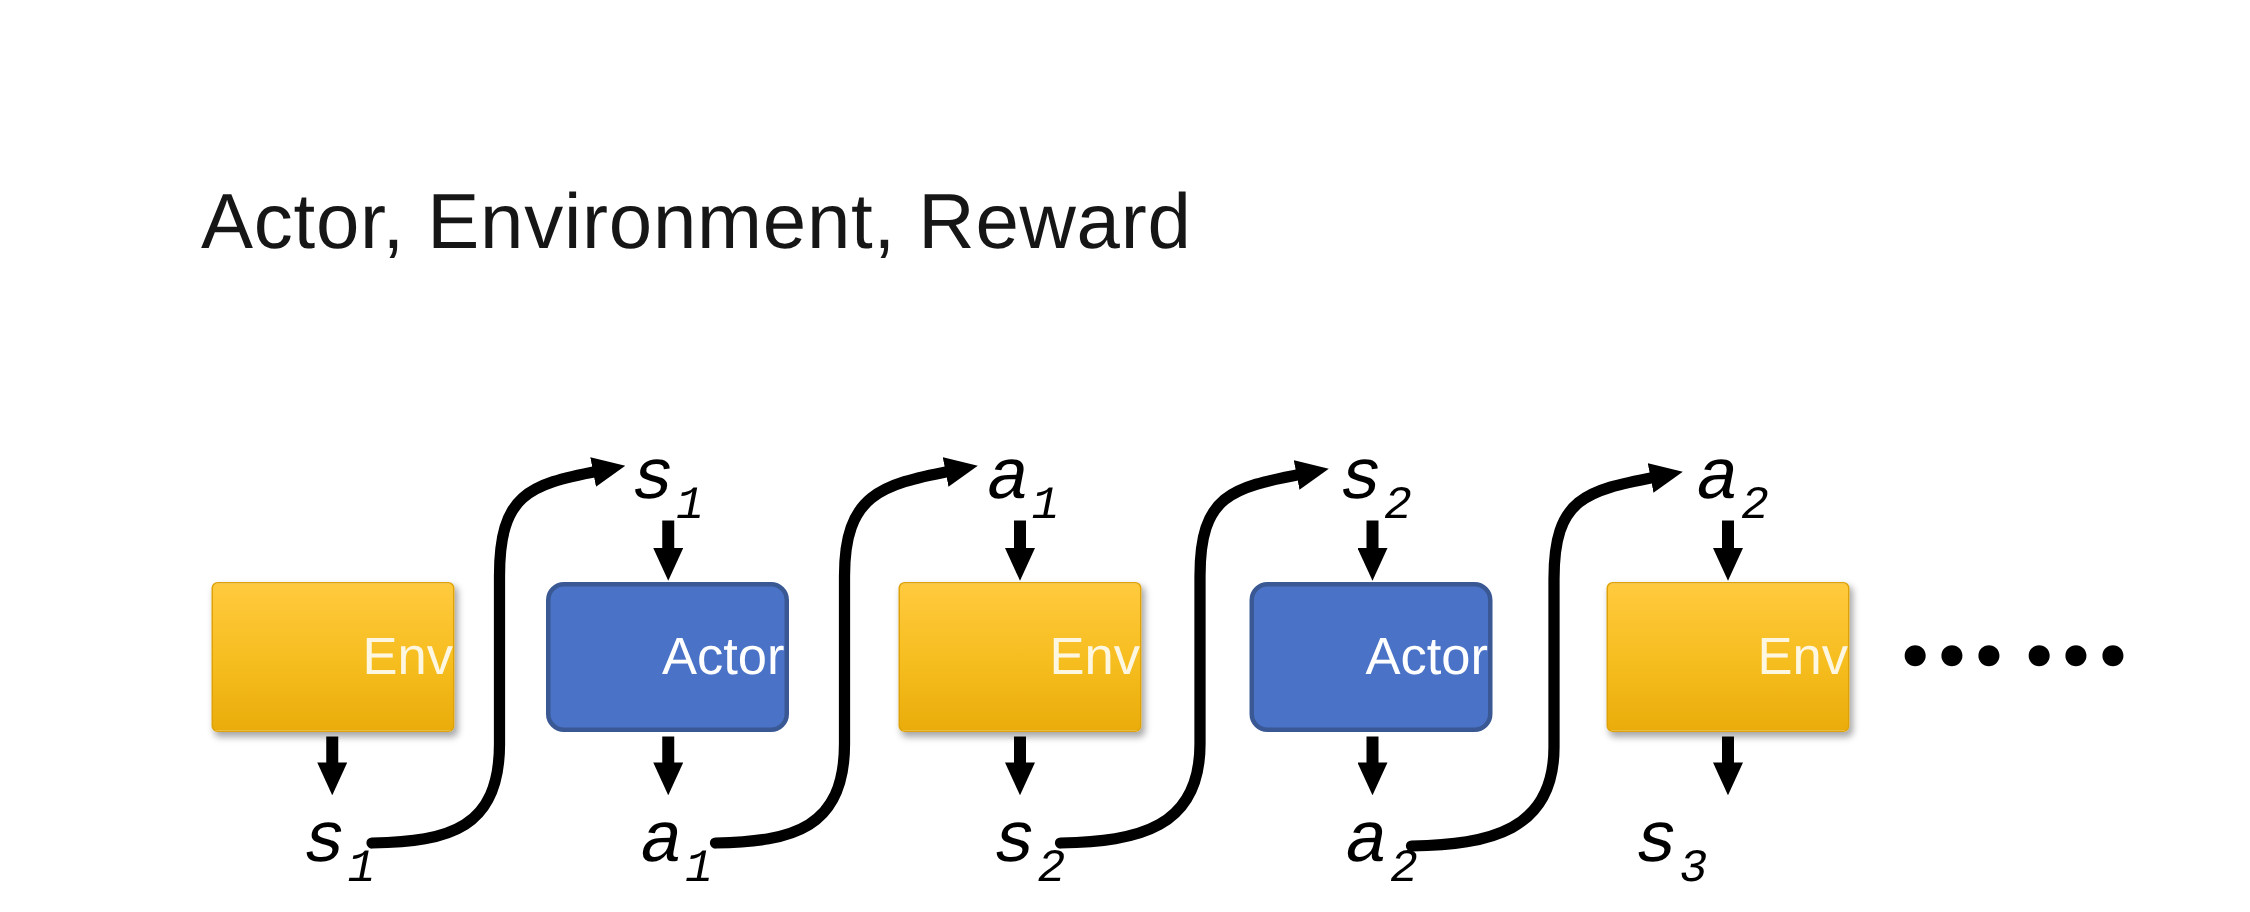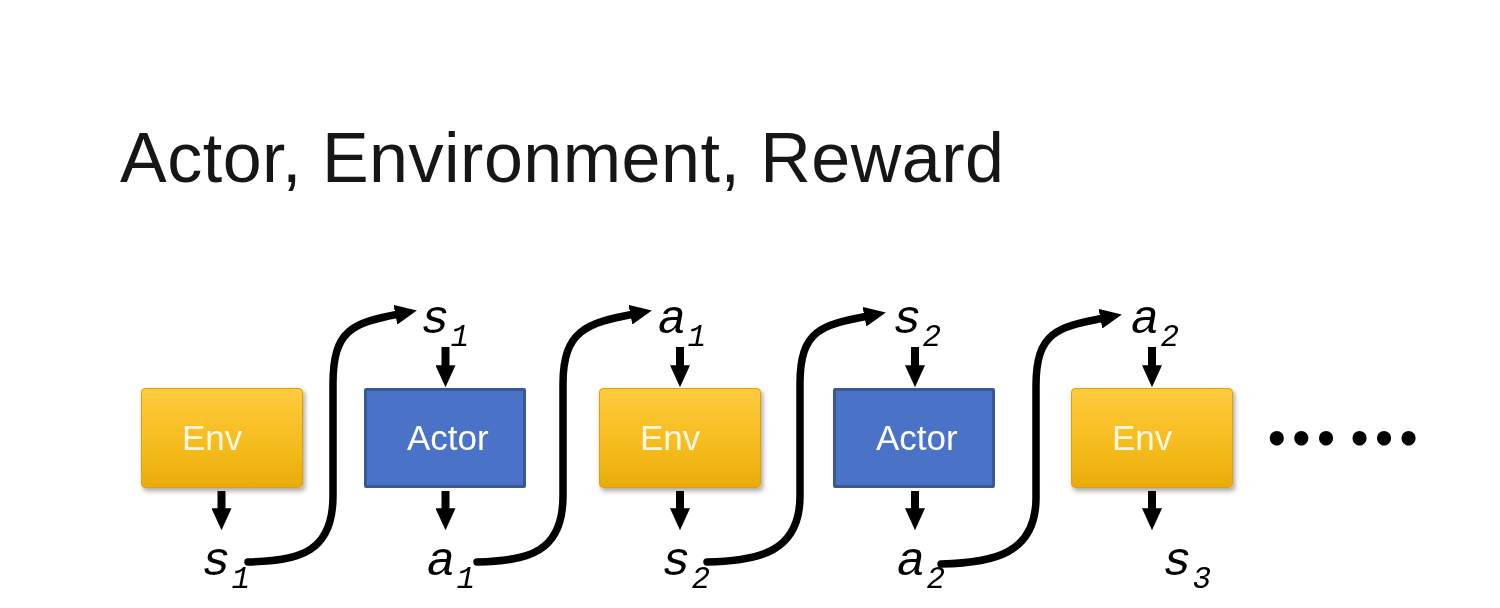--- a/index.html
+++ b/index.html
@@ -5,56 +5,56 @@
   html,body{margin:0;padding:0;}
   .slide{
     position:relative;
     width:1500px;height:608px;
     background:#ffffff;
     overflow:hidden;
     font-family:"Liberation Sans", sans-serif;
   }
   .title{
     position:absolute;
-    left:120px;top:118px;
+    left:134px;top:118px;
     margin:0;
     font-family:"Liberation Sans", sans-serif;
-    font-size:70px;
+    font-size:52px;
     font-weight:300;
     letter-spacing:0.5px;
     color:var(--title_color);
     white-space:nowrap;
   }
   .arrows{
     position:absolute;left:0;top:0;width:1500px;height:608px;
   }
   .arrows path{ fill:none; stroke:var(--arrow_color); }
   .arrows path.straight{ stroke-width:8; }
   .arrows path.curve{ stroke-width:7.5; stroke-linecap:round; }
   .arrows marker path{ fill:var(--arrow_color); stroke:none; }
   .box{
     position:absolute;
     top:388px;
     width:162px;height:100px;
-    display:flex;align-items:center;justify-content:flex-start;
+    display:flex;align-items:center;justify-content:flex-end;
     font-size:35px;
     box-sizing:border-box;
     padding-left:40px;
   }
   .box.env{
     background:linear-gradient(180deg, var(--env_top) 0%, var(--env_mid) 55%, var(--env_bottom) 100%);
     border:1px solid var(--env_border);
     border-radius:4px;
     box-shadow:2px 3px 5px rgba(0,0,0,0.35);
     color:var(--env_text);
   }
   .box.actor{
     background:var(--actor_fill);
     border:3px solid var(--actor_border);
-    border-radius:2px;
+    border-radius:12px;
     color:var(--actor_text);
   }
   .mlabel{
     position:absolute;
     transform:translateX(-50%);
     font-family:Liberation Mono, monospace;
     font-style:italic;
     color:var(--label_color);
     white-space:nowrap;
     line-height:1;
@@ -140,19 +140,19 @@
   </div>
   <div class="mlabel bottom" style="left:451px;">
     <span class="mbase">a</span><span class="msub">1</span>
   </div>
   <div class="mlabel bottom" style="left:686px;">
     <span class="mbase">s</span><span class="msub">2</span>
   </div>
   <div class="mlabel bottom" style="left:921px;">
     <span class="mbase">a</span><span class="msub">2</span>
   </div>
-  <div class="mlabel bottom" style="left:1187px;text-align:center;">
+  <div class="mlabel bottom" style="left:1114px;text-align:center;">
     <span class="mbase">s</span><span class="msub">3</span>
   </div>
 
   <div class="dots">••• •••</div>
 
 </div>
 
 </body></html>

